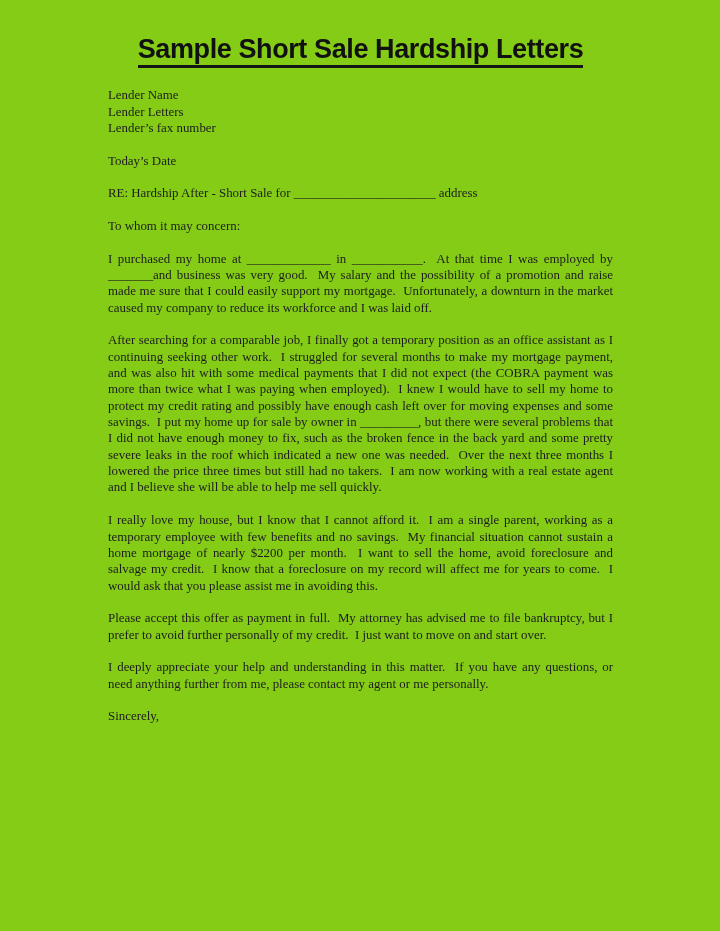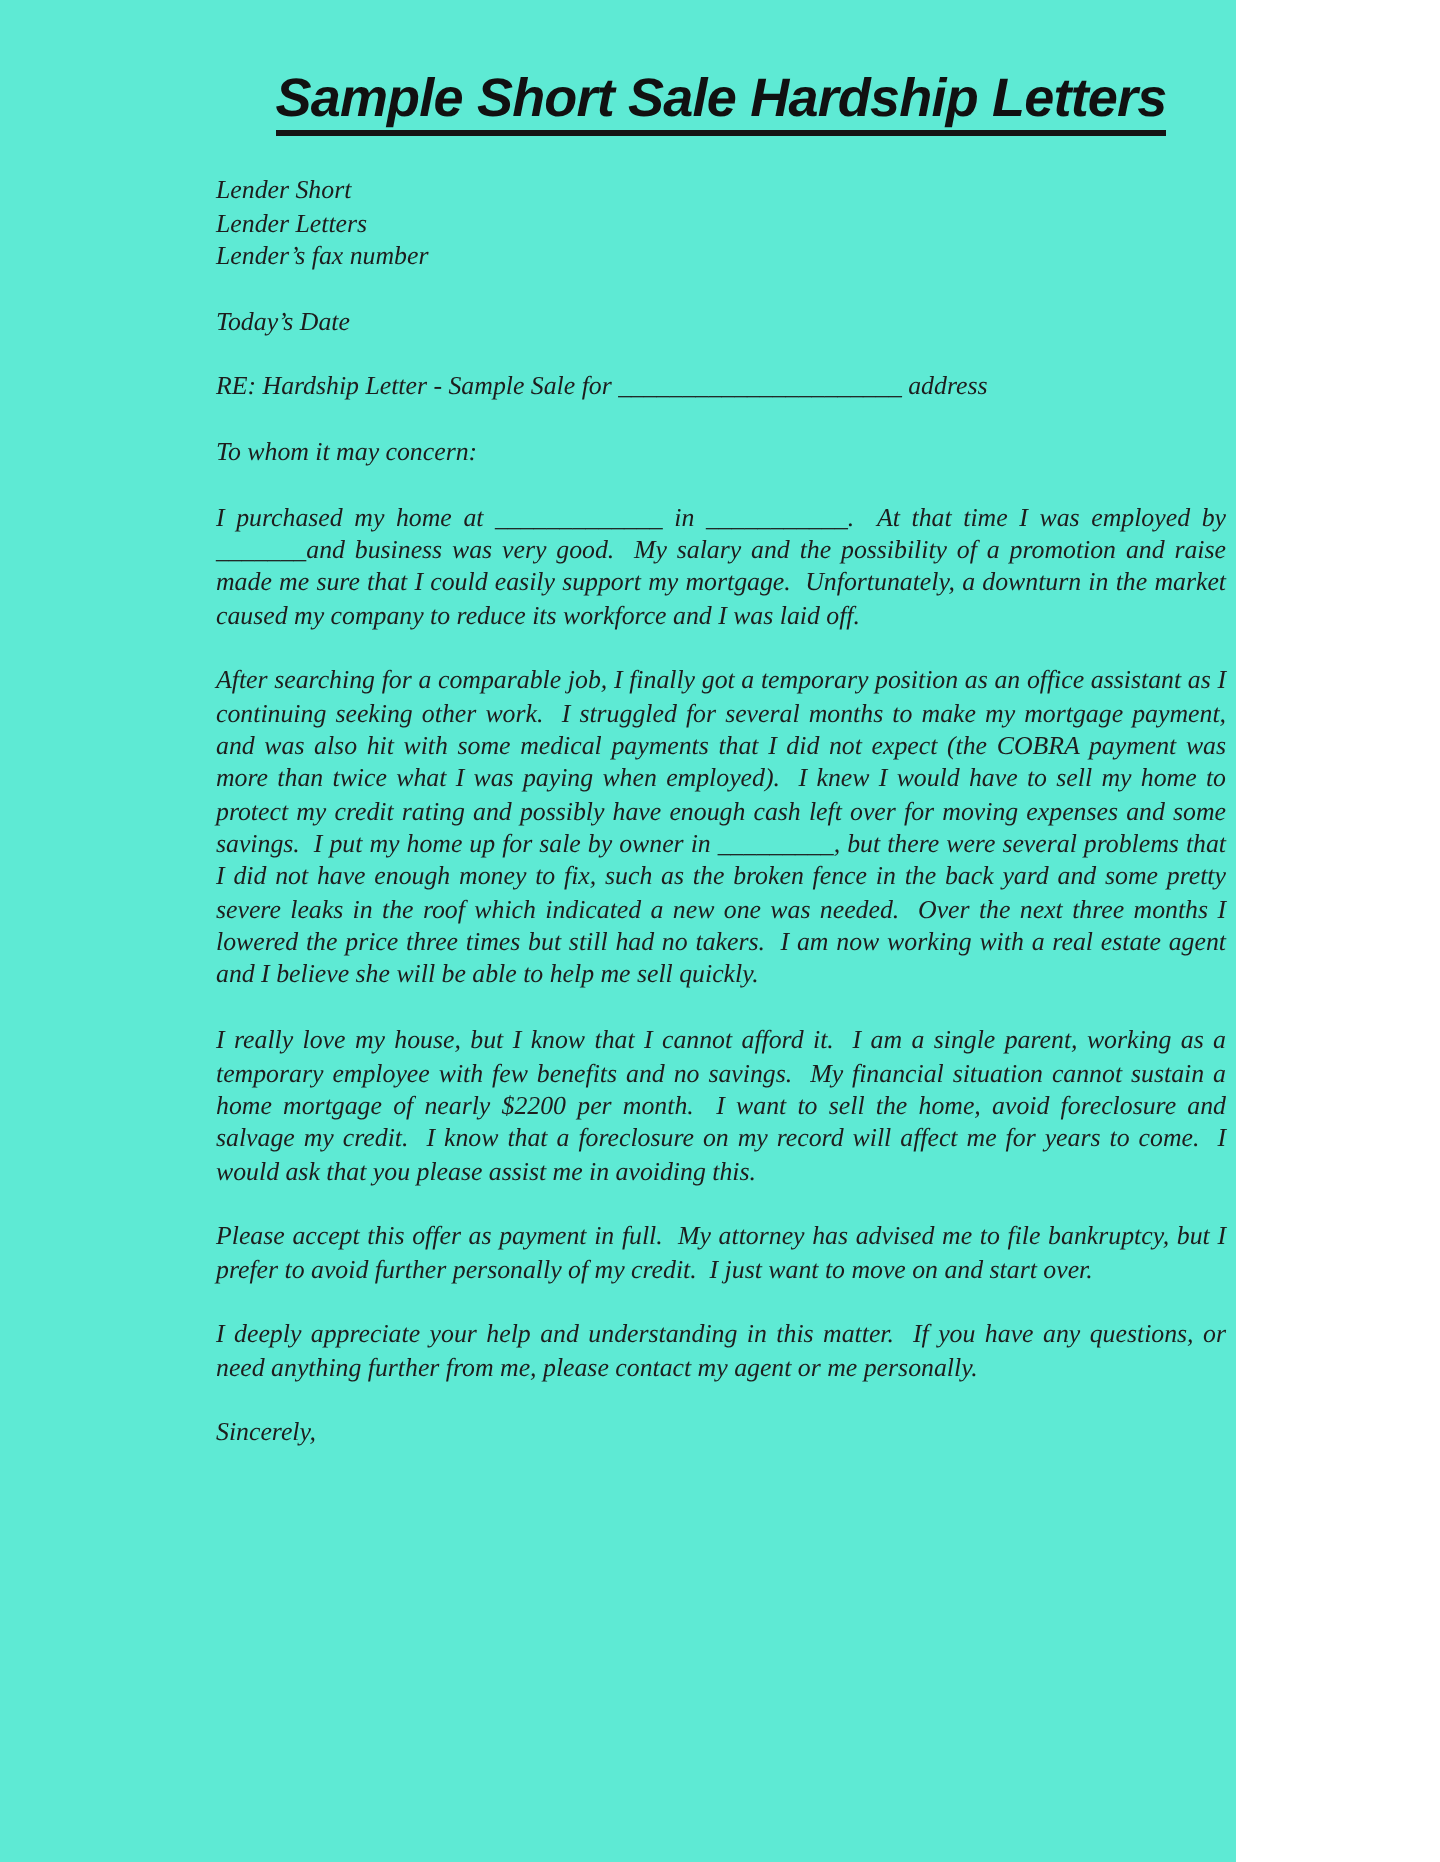--- a/index.html
+++ b/index.html
@@ -3,25 +3,24 @@
 <meta charset="utf-8">
 <style>
   * { box-sizing: border-box; }
   html, body {
     margin: 0;
     padding: 0;
     background: #ffffff;
   }
   .page {
     position: relative;
-    width: 618px;
+    width: 720px;
     height: 931px;
-    background: #5eead4;
+    background: #84cc16;
     overflow: hidden;
-    font-style: italic;
   }
   .content {
     position: absolute;
     left: 108px;
     top: 34px;
     width: 505px;
     color: #1d1d1d;
   }
   .doc-title {
     font-family: "Liberation Sans", "DejaVu Sans", sans-serif;
@@ -62,31 +61,31 @@
 <body>
 
 <div class="page">
   <div class="content">
 
     <h1 class="doc-title"><span class="underlined">Sample Short Sale Hardship Letters</span></h1>
 
     <div class="body-text">
 
       <div class="block">
-        <div class="line">Lender Short</div>
+        <div class="line">Lender Name</div>
         <div class="line">Lender Letters</div>
         <div class="line">Lender’s fax number</div>
       </div>
 
       <div class="block">
         <div class="line">Today’s Date</div>
       </div>
 
       <div class="block">
-        <div class="line">RE: Hardship Letter - Sample Sale for ______________________ address</div>
+        <div class="line">RE: Hardship After - Short Sale for ______________________ address</div>
       </div>
 
       <div class="block">
         <div class="line">To whom it may concern:</div>
       </div>
 
       <p class="para">I purchased my home at _____________ in ___________.  At that time I was employed by _______and business was very good.  My salary and the possibility of a promotion and raise made me sure that I could easily support my mortgage.  Unfortunately, a downturn in the market caused my company to reduce its workforce and I was laid off.</p>
       <p class="para">After searching for a comparable job, I finally got a temporary position as an office assistant as I continuing seeking other work.  I struggled for several months to make my mortgage payment, and was also hit with some medical payments that I did not expect (the COBRA payment was more than twice what I was paying when employed).  I knew I would have to sell my home to protect my credit rating and possibly have enough cash left over for moving expenses and some savings.  I put my home up for sale by owner in _________, but there were several problems that I did not have enough money to fix, such as the broken fence in the back yard and some pretty severe leaks in the roof which indicated a new one was needed.  Over the next three months I lowered the price three times but still had no takers.  I am now working with a real estate agent and I believe she will be able to help me sell quickly.</p>
       <p class="para">I really love my house, but I know that I cannot afford it.  I am a single parent, working as a temporary employee with few benefits and no savings.  My financial situation cannot sustain a home mortgage of nearly $2200 per month.  I want to sell the home, avoid foreclosure and salvage my credit.  I know that a foreclosure on my record will affect me for years to come.  I would ask that you please assist me in avoiding this.</p>
       <p class="para">Please accept this offer as payment in full.  My attorney has advised me to file bankruptcy, but I prefer to avoid further personally of my credit.  I just want to move on and start over.</p>

